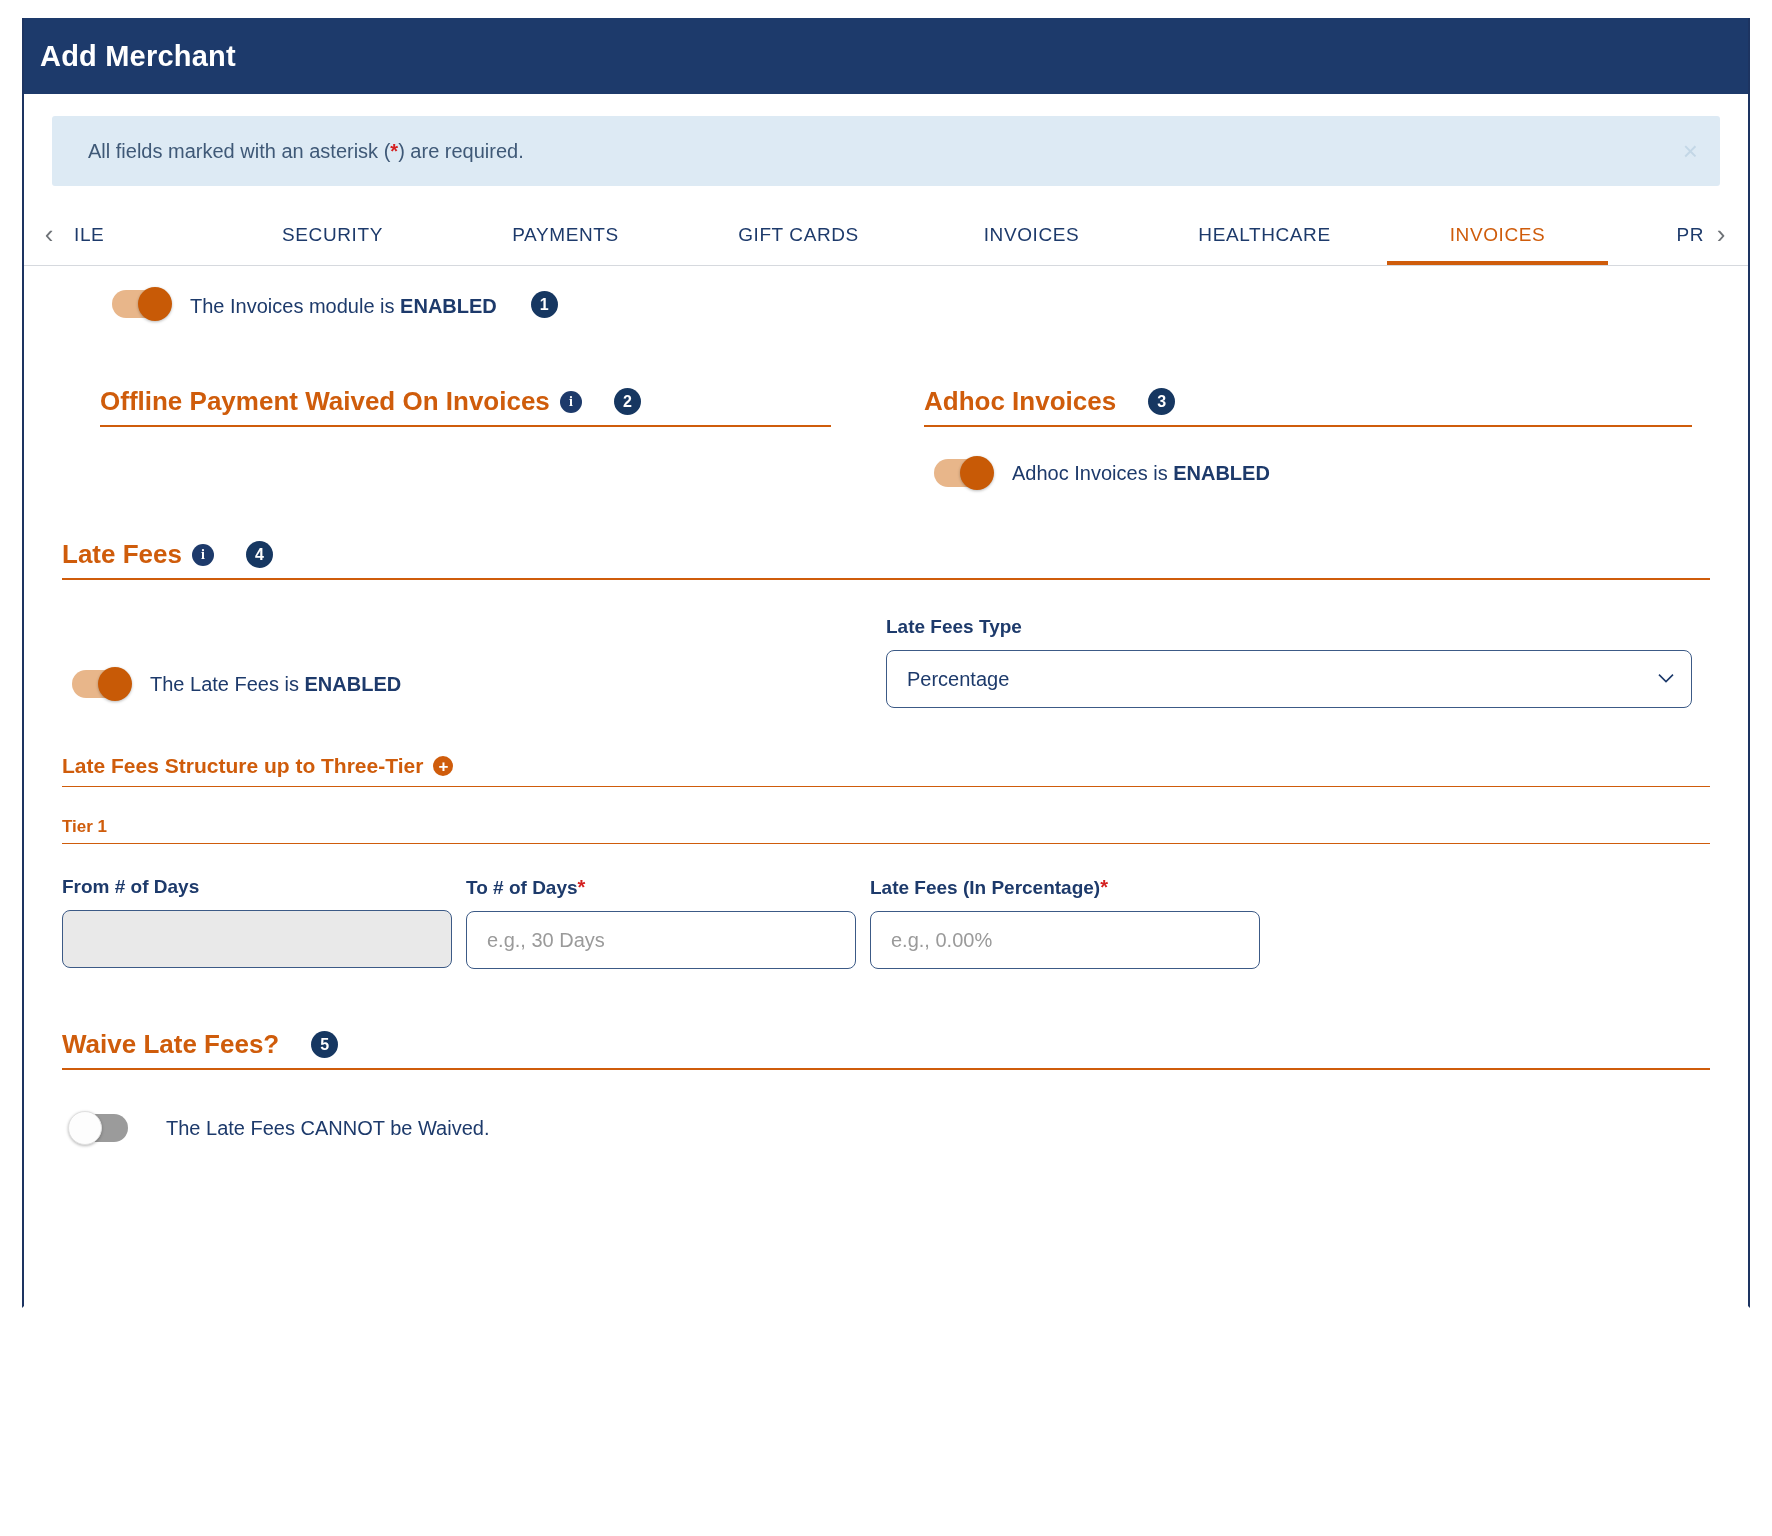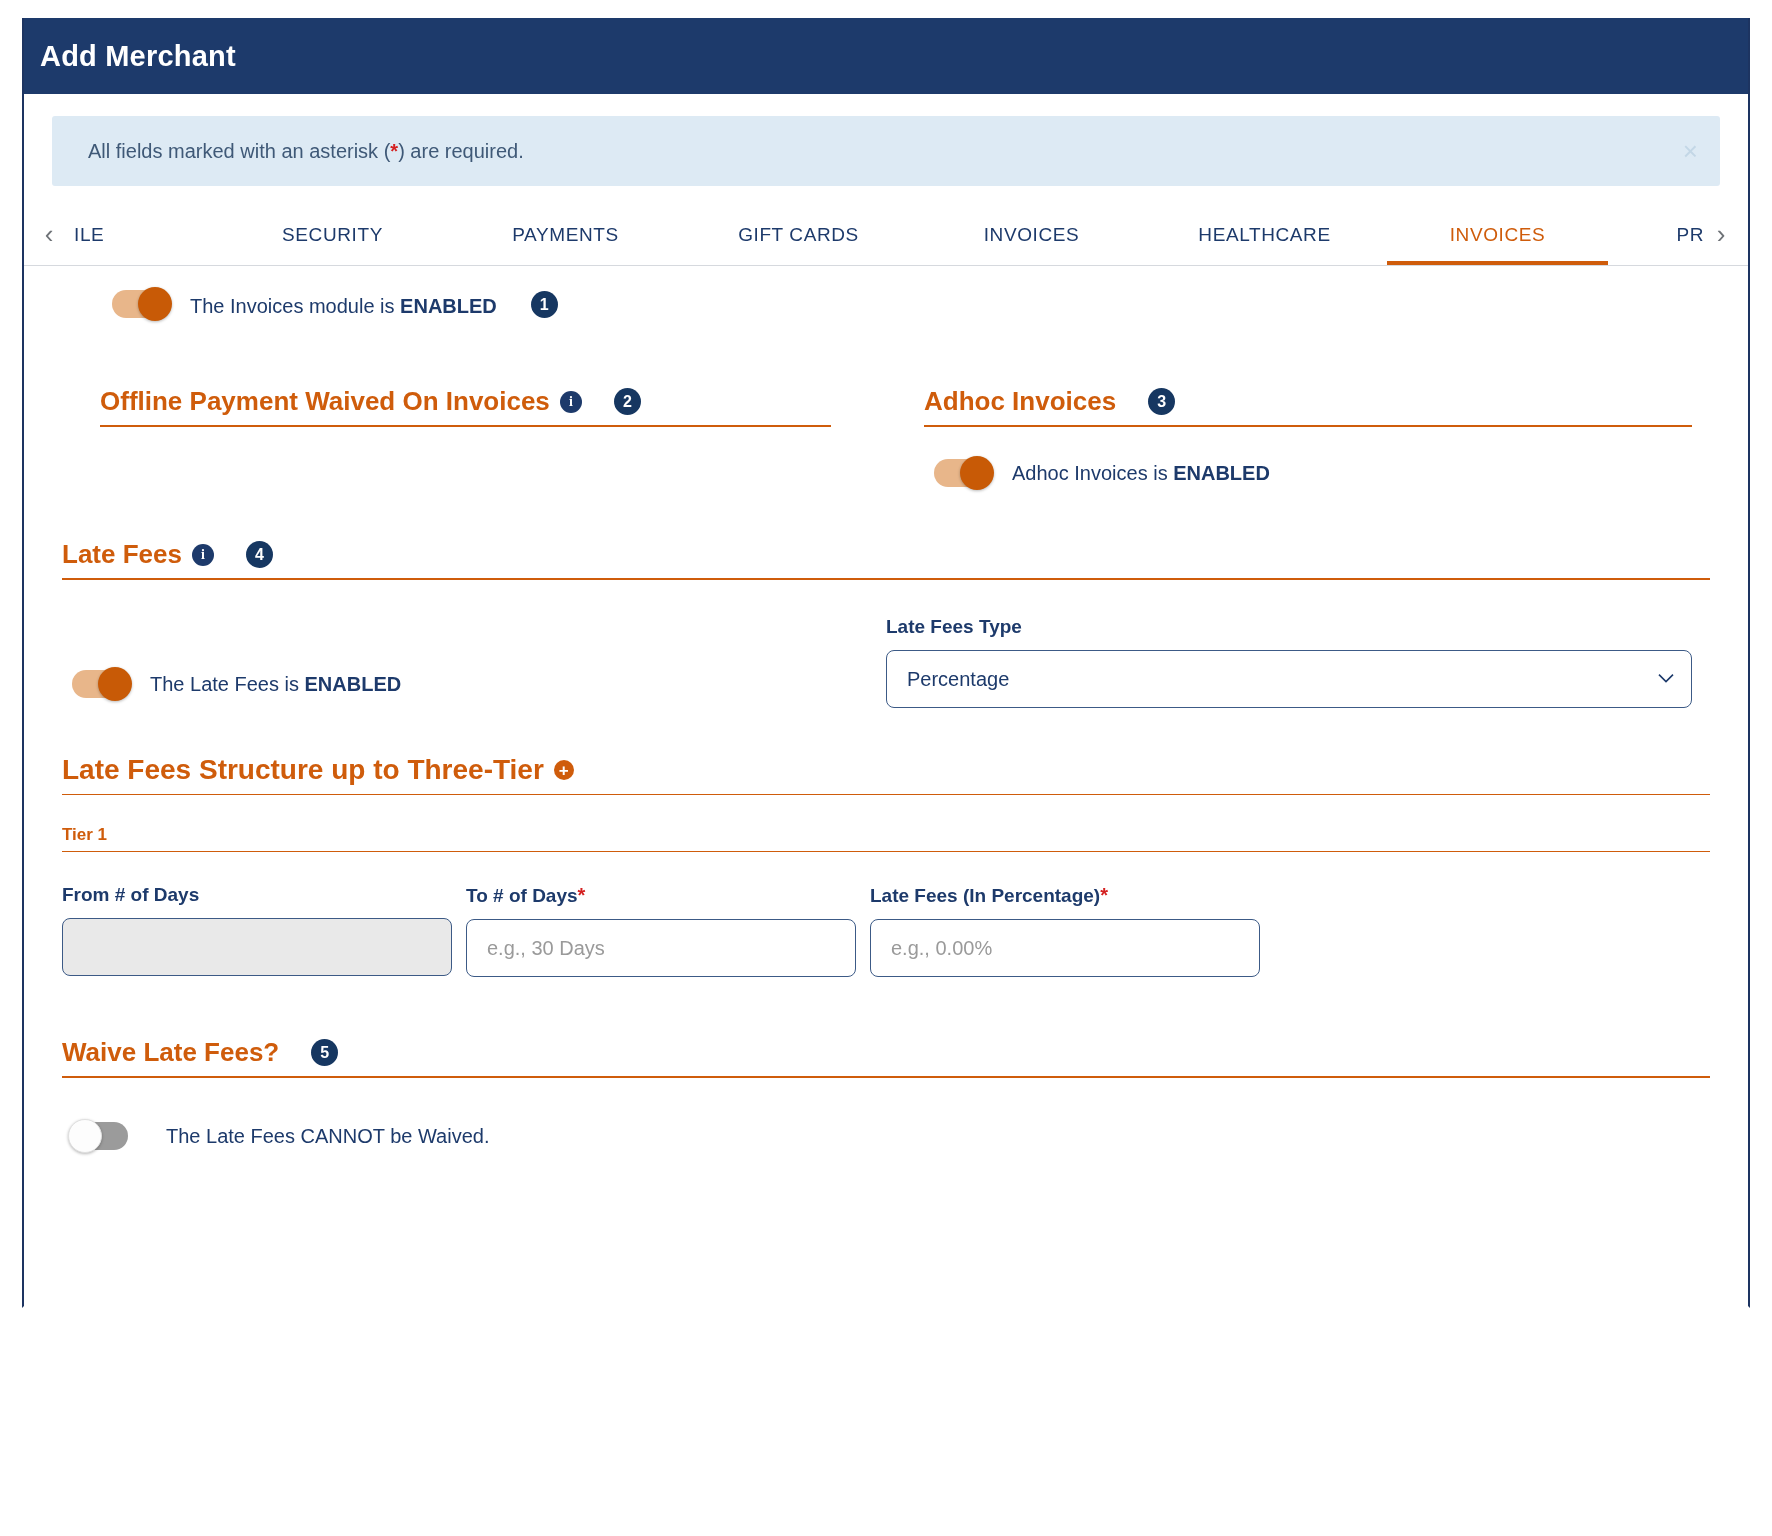--- a/index.html
+++ b/index.html
@@ -203,21 +203,21 @@
     padding-bottom: 8px;
     display: flex;
     align-items: center;
   }
   .section .sec-title {
     color: #cf5c0b;
     font-weight: bold;
     font-size: 26px;
     white-space: nowrap;
   }
-  .section .sec-title.small { font-size: 28px; }
+  .section .sec-title.small { font-size: 21px; }
   .section .sec-title.tier { font-size: 17px; font-weight: bold; }
   .section .gap-sm { width: 10px; flex: none; }
   .section .gap-lg { width: 32px; flex: none; }
   .section.thin { border-bottom-width: 1px; }
 
   
   .field-label {
     font-size: 19px;
     color: #1d3a6b;
     font-weight: bold;

